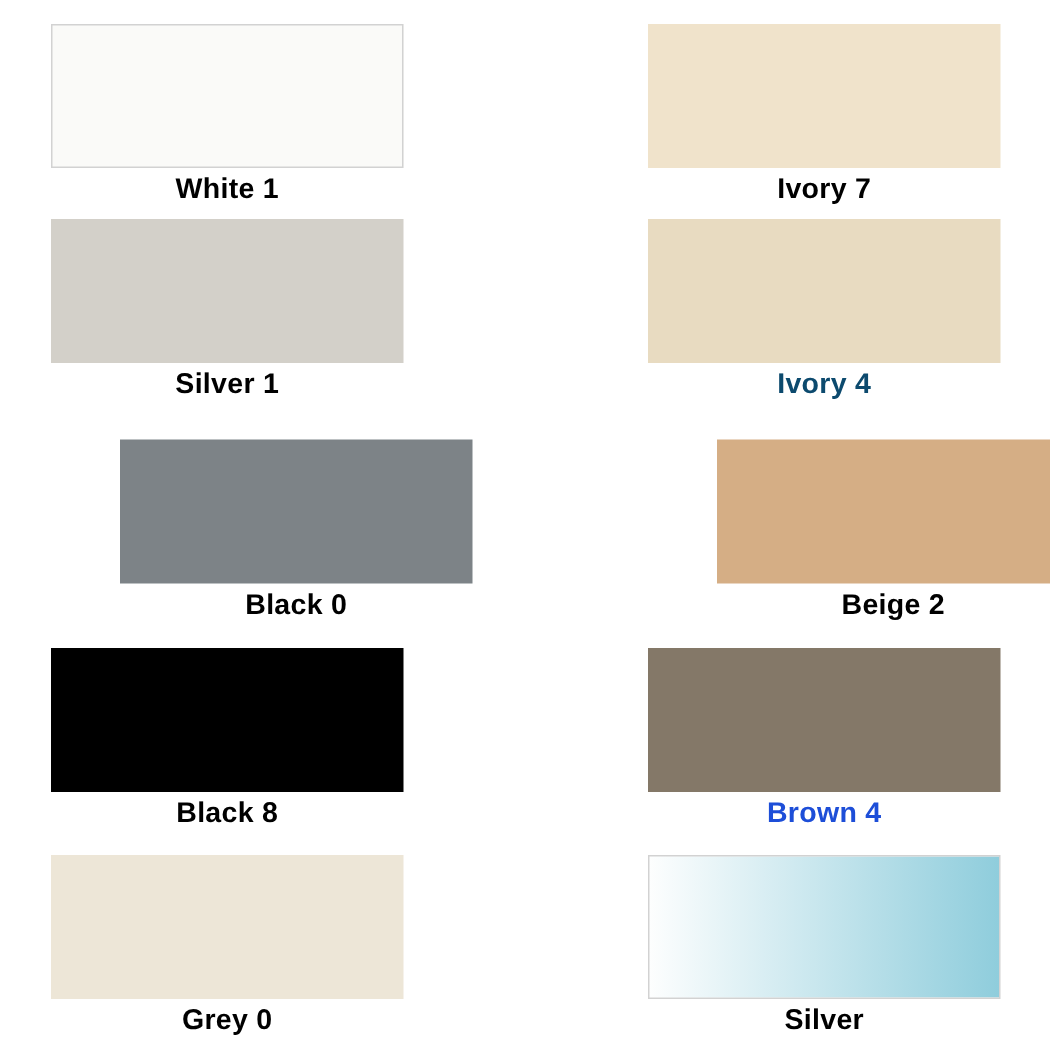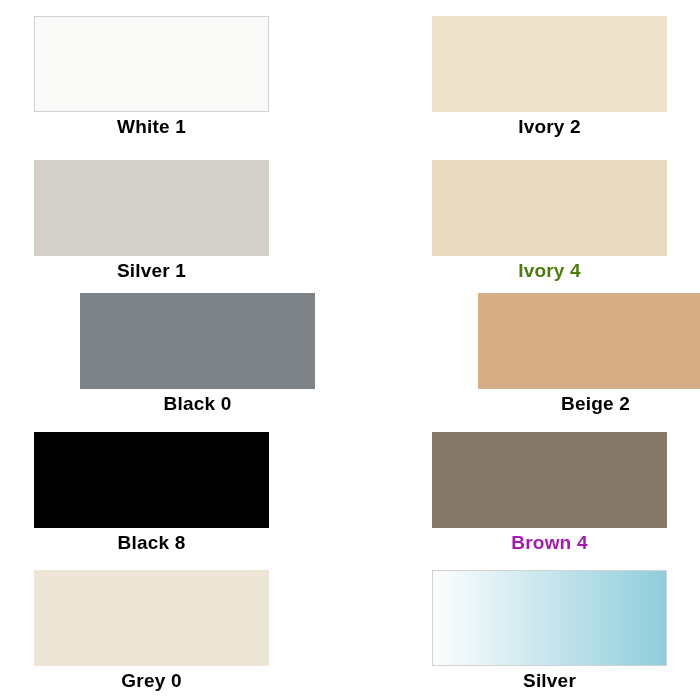--- a/index.html
+++ b/index.html
@@ -51,60 +51,60 @@
     padding-top: 2px;
     white-space: nowrap;
   }
 
   
   .col-left  { left: 34px; }
   .col-right { left: 432px; }
 
   
   .row-0 { top: 16px; }
-  .row-1 { top: 160px; }
+  .row-1 { top: 146px; }
   .row-2 { top: 293px; margin-left: 46px; }
   .row-3 { top: 432px; }
   .row-4 { top: 570px; }
 </style>
 </head>
 <body style="background: rgb(255, 255, 255);">
 
 <div id="swatch-grid" style="background: rgb(255, 255, 255); padding-left: 12px;">
     <div class="swatch-cell col-left row-0">
       <div class="swatch-chip bordered" style="background: rgb(250, 250, 248);"></div>
       <div class="swatch-label" style="color: rgb(0, 0, 0);">White 1</div>
     </div>
     <div class="swatch-cell col-right row-0">
       <div class="swatch-chip" style="background: rgb(240, 227, 203);"></div>
-      <div class="swatch-label" style="color: rgb(0, 0, 0);">Ivory 2</div>
+      <div class="swatch-label" style="color: rgb(0, 0, 0);">Ivory 7</div>
     </div>
     <div class="swatch-cell col-left row-1">
       <div class="swatch-chip" style="background: rgb(211, 208, 201);"></div>
       <div class="swatch-label" style="color: rgb(0, 0, 0);">Silver 1</div>
     </div>
     <div class="swatch-cell col-right row-1">
       <div class="swatch-chip" style="background: rgb(232, 219, 193);"></div>
-      <div class="swatch-label" style="color: #4d7c0f;">Ivory 4</div>
+      <div class="swatch-label" style="color: #0c4a6e;">Ivory 4</div>
     </div>
     <div class="swatch-cell col-left row-2">
       <div class="swatch-chip" style="background: rgb(125, 131, 135);"></div>
       <div class="swatch-label" style="color: rgb(0, 0, 0);">Black 0</div>
     </div>
     <div class="swatch-cell col-right row-2">
       <div class="swatch-chip" style="background: rgb(213, 174, 133);"></div>
       <div class="swatch-label" style="color: rgb(0, 0, 0);">Beige 2</div>
     </div>
     <div class="swatch-cell col-left row-3">
       <div class="swatch-chip" style="background: rgb(0, 0, 0);"></div>
       <div class="swatch-label" style="color: rgb(0, 0, 0);">Black 8</div>
     </div>
     <div class="swatch-cell col-right row-3">
       <div class="swatch-chip" style="background: rgb(132, 120, 104);"></div>
-      <div class="swatch-label" style="color: #a21caf; text-align: center;">Brown 4</div>
+      <div class="swatch-label" style="color: #1d4ed8; text-align: center;">Brown 4</div>
     </div>
     <div class="swatch-cell col-left row-4">
       <div class="swatch-chip" style="background: rgb(237, 230, 215);"></div>
       <div class="swatch-label" style="color: rgb(0, 0, 0);">Grey 0</div>
     </div>
     <div class="swatch-cell col-right row-4">
       <div class="swatch-chip bordered" style="background: linear-gradient(to right, rgb(253, 254, 254) 0%, rgb(143, 205, 220) 100%);"></div>
       <div class="swatch-label" style="color: rgb(0, 0, 0);">Silver</div>
     </div>
   </div>

